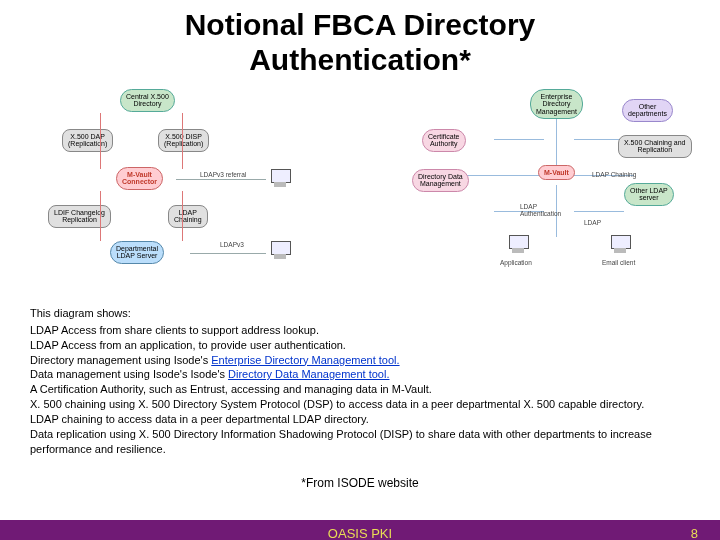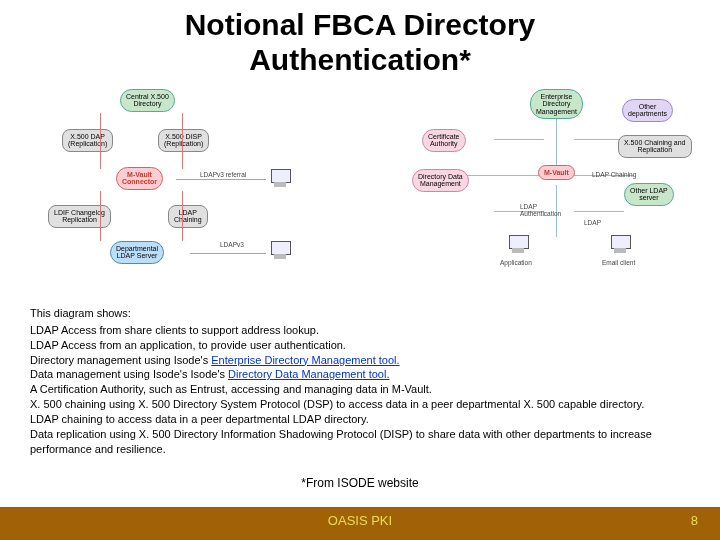--- a/index.html
+++ b/index.html
@@ -23,21 +23,21 @@
   .comp::before { content: ""; position: absolute; left: 3px; top: 0; width: 18px; height: 12px; border: 1px solid #555; background: #eef; }
   .comp::after { content: ""; position: absolute; left: 6px; top: 13px; width: 12px; height: 5px; background: #bbb; }
   .lbl { position: absolute; font-size: 6.5px; color: #444; white-space: nowrap; }
 
   .body-text { position: absolute; left: 30px; top: 306px; width: 660px; font-size: 11px; font-weight: normal; line-height: 1.35; }
   .body-text a { color: #0033cc; text-decoration: underline; }
   .body-text .lead { margin-bottom: 2px; }
 
   .attr { position: absolute; left: 0; width: 720px; top: 476px; text-align: center; font-size: 12px; }
 
-  .footer { position: absolute; left: 0; bottom: 0; width: 720px; height: 33px; background: #a16207; }
+  .footer { position: absolute; left: 0; bottom: 0; width: 720px; height: 20px; background: #701a75; }
   .footer .oasis { position: absolute; width: 100%; text-align: center; top: 6px; color: #e8dd55; font-size: 13px; }
   .footer .pageno { position: absolute; right: 22px; top: 6px; color: #e8dd55; font-size: 13px; }
 
   
   .ln { position: absolute; background: #9aa; }
   .hln { height: 1px; }
   .vln { width: 1px; }
   .rln { background: #d77; }
   .bln { background: #9bd; }
 </style>

